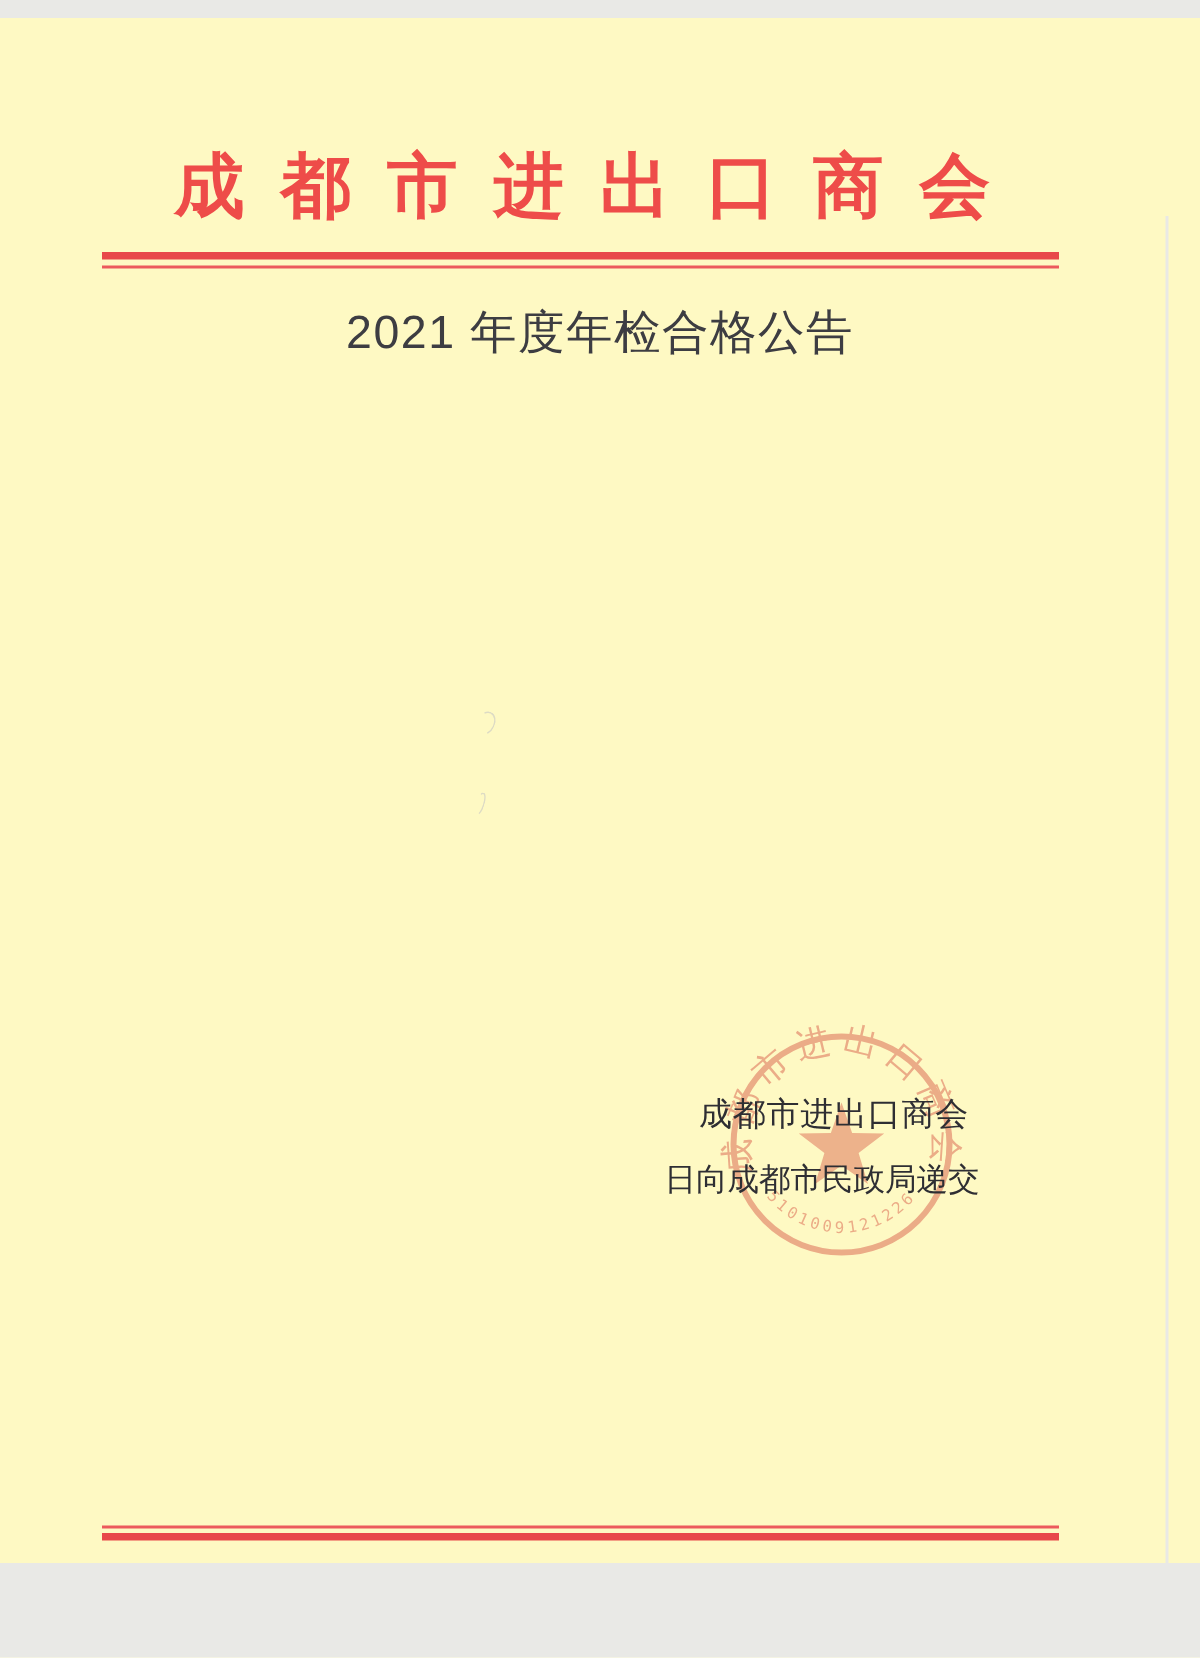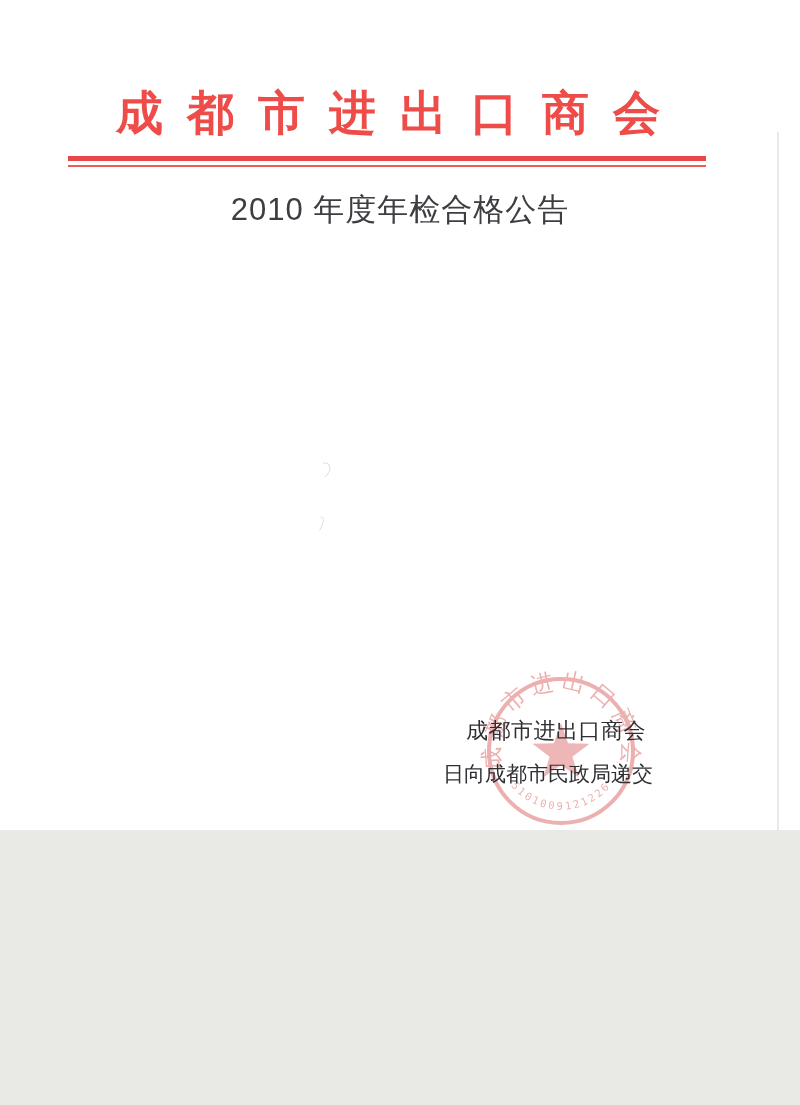--- a/index.html
+++ b/index.html
@@ -1,20 +1,20 @@
 <!DOCTYPE html>
 <html><head>
 <meta charset="utf-8">
 <style>
   html,body{margin:0;padding:0;background:#e9e9e6;}
   .page{
     position:relative;
-    width:800px;height:830px;
-    margin:0 auto;
-    background:#ffffff;
+    width:800px;height:1030px;
+    margin:12px auto;
+    background:#fef9c3;
     overflow:hidden;
     font-family:"Liberation Serif","DejaVu Serif",serif;
   }
   
   .masthead{
     position:absolute;left:116px;top:88px;
     font-size:47px;font-weight:bold;line-height:1.1;
     letter-spacing:24px;white-space:nowrap;
     color:#ee4c49;
   }
@@ -66,21 +66,21 @@
 </style>
 </head>
 <body>
 
 <div class="page">
 
   <div class="masthead">成都市进出口商会</div>
   <div class="rule rule-thick-top"></div>
   <div class="rule rule-thin-top"></div>
 
-  <h1 class="doc-title">2010 年度年检合格公告</h1>
+  <h1 class="doc-title">2021 年度年检合格公告</h1>
 
 
   <svg class="stamp" viewBox="0 0 170 170" xmlns="http://www.w3.org/2000/svg">
     <defs>
       <path id="arcTop" d="M 31.3 116 A 62 62 0 1 1 138.7 116" fill="none"></path>
       <path id="arcBottom" d="M 26.7 106.2 A 64 64 0 0 0 143.3 106.2" fill="none"></path>
     </defs>
     <circle cx="85" cy="85" r="72" fill="none" stroke="#dd6f6f" stroke-width="4"></circle>
     <polygon fill="#e07a7a" points="85,57 92.1,77.3 113.5,77.7 96.4,90.7 102.6,111.3 85,99 67.4,111.3 73.6,90.7 56.5,77.7 77.9,77.3"></polygon>
     <text font-size="23" letter-spacing="6" fill="#dd6f6f" font-family="Liberation Serif, DejaVu Serif, serif">

